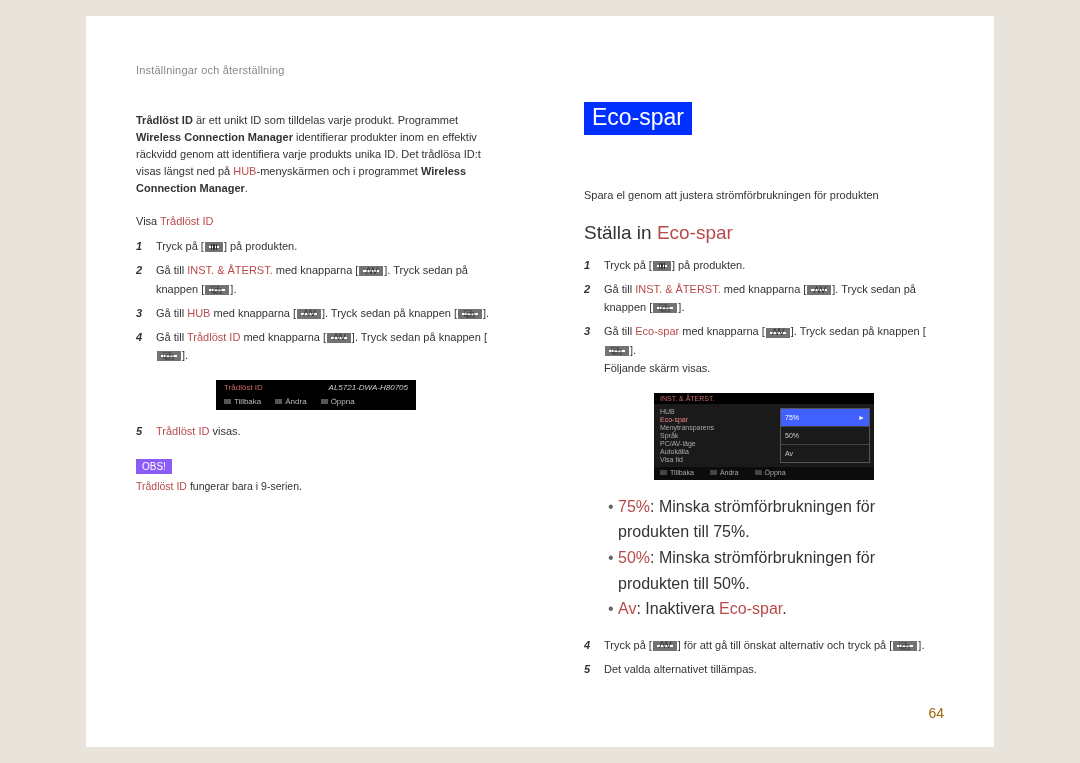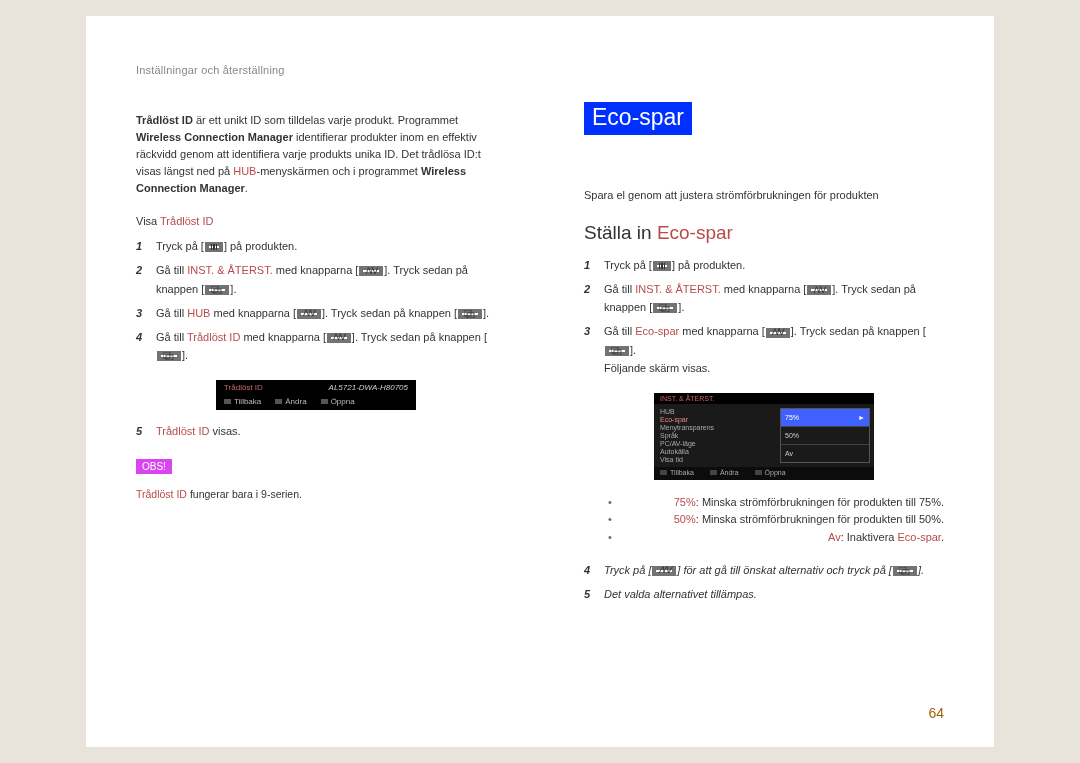--- a/index.html
+++ b/index.html
@@ -128,25 +128,25 @@
     gap: 14px;
     padding: 2px 8px 4px;
     color: #bbb;
   }
   .screenshot-a .row-bot .itm { display:flex; align-items:center; gap:3px; }
   .screenshot-a .row-bot .itm::before {
     content:''; display:inline-block; width:7px; height:5px; background:#555;
   }
   .obs {
     display: inline-block;
-    background: #d946ef;
+    background: #8b5cf6;
     color: #fff;
     font-size: 10px;
     padding: 2px 6px;
-    margin-bottom: 14px;
+    margin-bottom: 6px;
   }
   .note {
     font-size: 10.5px;
     color: #333;
   }
   .note .red { color: #b84a4a; }
   .h2 {
     font-size: 19px;
     font-weight: normal;
     margin-bottom: 12px;
@@ -211,26 +211,25 @@
   .sb-foot .itm { display:flex; align-items:center; gap:3px; }
   .sb-foot .itm::before {
     content:''; display:inline-block; width:7px; height:5px; background:#444;
   }
   ul.bullets {
     list-style: none;
     padding: 0 0 0 24px;
     margin-bottom: 14px;
   }
   ul.bullets li {
-    font-size: 11px;
+    font-size: 16px;
     color: #333;
     line-height: 1.6;
     position: relative;
     padding-left: 10px;
-    text-align: right;
   }
   ul.bullets li::before {
     content: '•';
     position: absolute;
     left: 0;
     color: #666;
   }
   ul.bullets li .red { color: #b84a4a; }
   .page-num {
     position: absolute;
@@ -383,21 +382,21 @@
         <span class="itm">Öppna</span>
       </div>
     </div>
 
     <ul class="bullets">
       <li><span class="red">75%</span><span>: Minska strömförbrukningen för produkten till 75%.</span></li>
       <li><span class="red">50%</span><span>: Minska strömförbrukningen för produkten till 50%.</span></li>
       <li><span class="red">Av</span><span>: Inaktivera </span><span class="red">Eco-spar</span><span>.</span></li>
     </ul>
 
-    <ol style="counter-reset:item 3;font-style:italic;">
+    <ol style="counter-reset:item 3;">
       <li>
         <span>Tryck på [</span><span class="icon-box icon-updown">ᐱ/ᐯ</span><span>] för att gå till önskat alternativ och tryck på [</span><span class="icon-box icon-enter">
             <svg width="12" height="8" viewBox="0 0 12 8">
               <rect x="0" y="0" width="7" height="6" fill="none" stroke="#333" stroke-width="0.8"></rect>
               <rect x="3" y="3" width="7" height="5" fill="none" stroke="#333" stroke-width="0.8"></rect>
             </svg>
           </span><span>].</span>
       </li>
       <li>Det valda alternativet tillämpas.</li>
     </ol>

